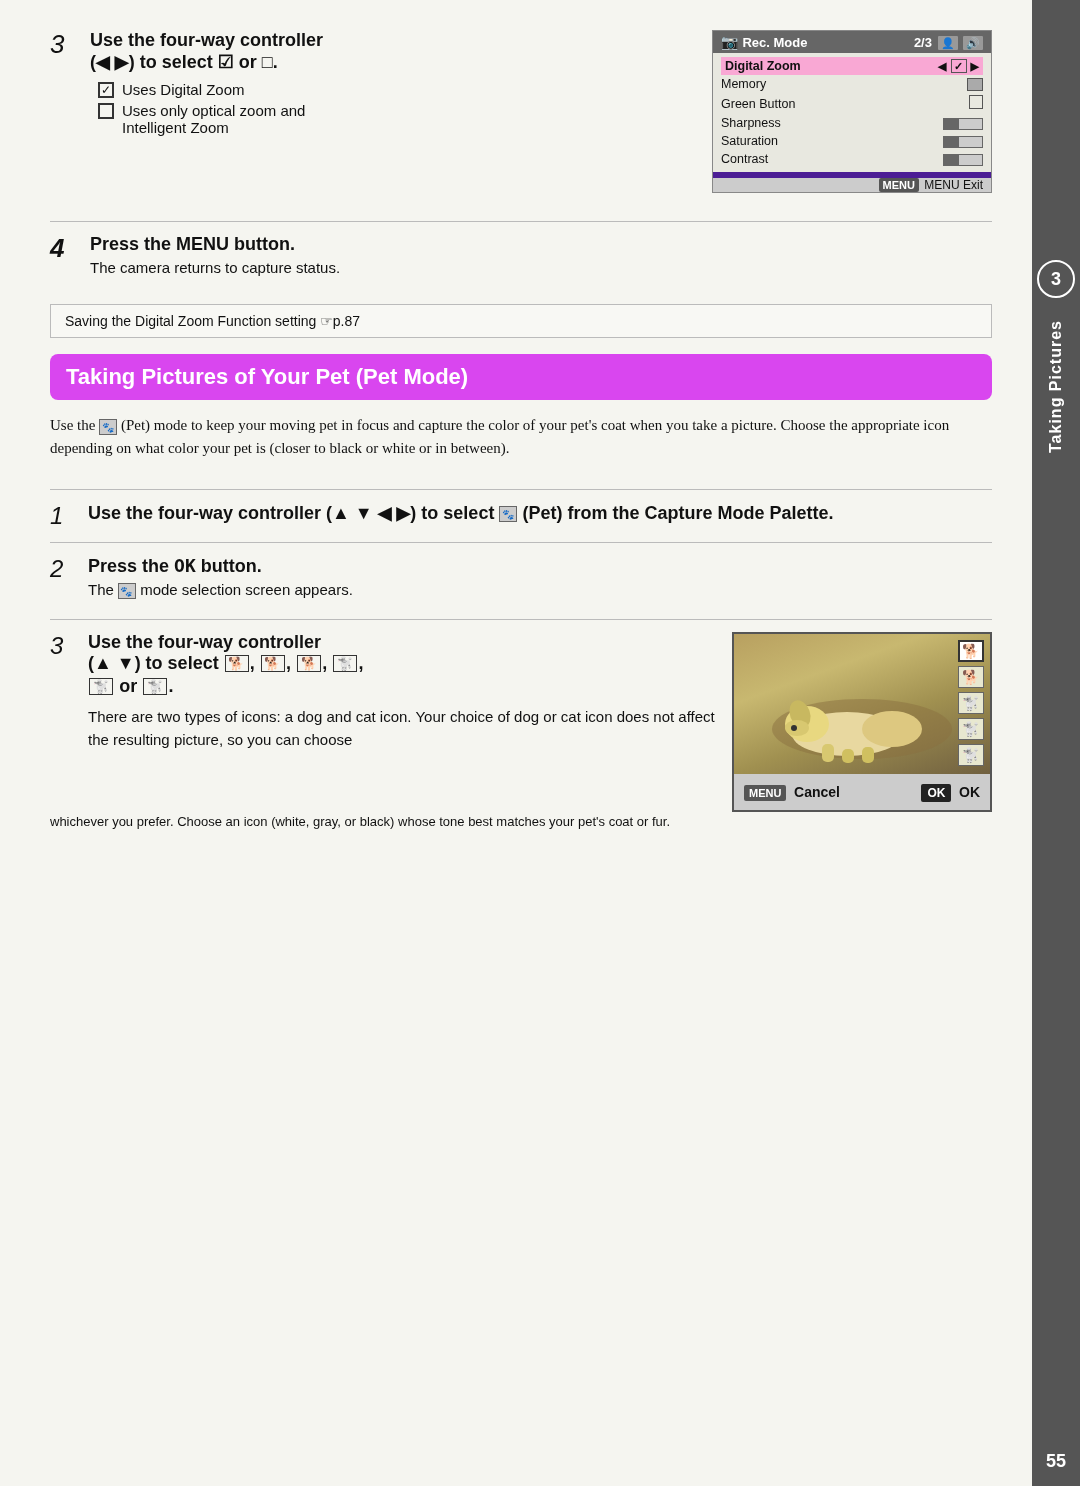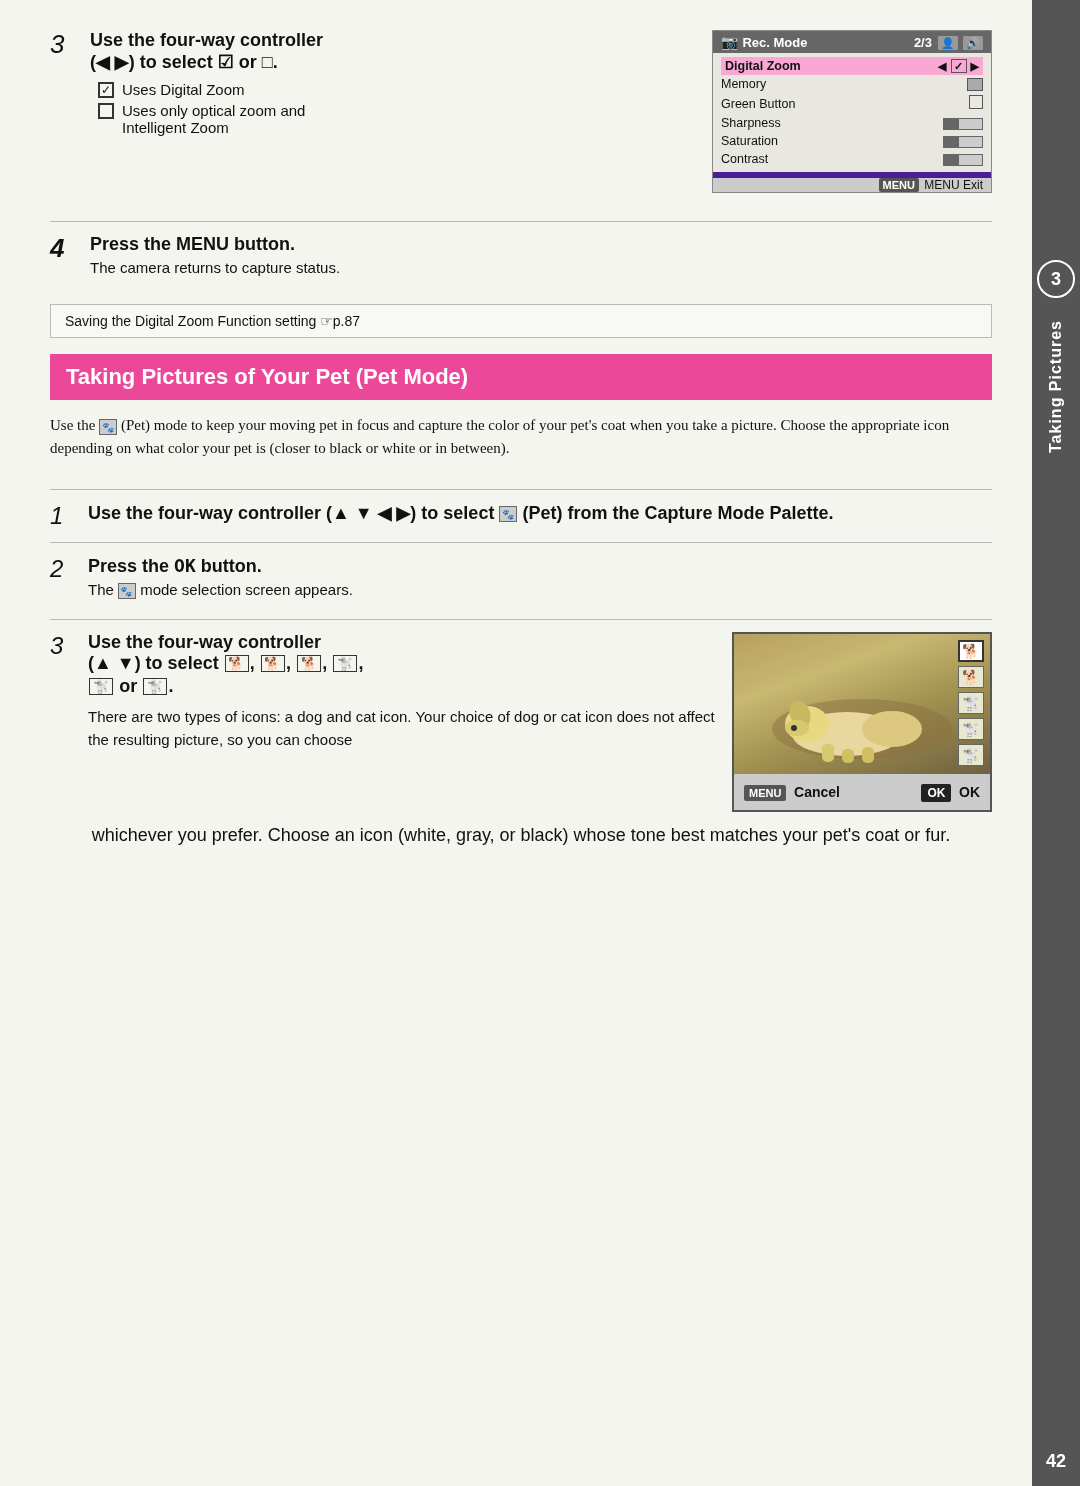--- a/index.html
+++ b/index.html
@@ -245,27 +245,27 @@
     .note-box {
       border: 1px solid #bbb;
       padding: 8px 14px;
       font-size: 14px;
       margin: 12px 0 16px 0;
       background: #f8f8f4;
     }
 
     
     .section-header {
-      background: #ec4899;
+      background: #d946ef;
       color: white;
       padding: 10px 16px;
       font-size: 22px;
       font-weight: bold;
       margin-bottom: 14px;
-      border-radius: 0;
+      border-radius: 8px;
     }
 
     .intro-text {
       font-size: 15px;
       line-height: 1.55;
       margin-bottom: 16px;
       font-family: Liberation Serif, serif;
     }
 
     
@@ -377,24 +377,22 @@
       background: #555;
       color: white;
       padding: 2px 5px;
       font-size: 11px;
       border-radius: 2px;
       font-weight: bold;
     }
 
     
     .bottom-text {
-      font-size: 18px;
+      font-size: 13px;
       line-height: 1.55;
-      margin-top: 10px;
-      text-align: center;
     }
 
     
     .inline-icon {
       display: inline-block;
       width: 18px;
       height: 16px;
       background: #ccc;
       border: 1px solid #666;
       font-size: 10px;
@@ -675,16 +673,16 @@
 
     <div class="bottom-text">
       whichever you prefer. Choose an icon (white, gray, or black) whose tone best matches your pet's coat or fur.
     </div>
 
   </div>
 
   <div class="sidebar-tab">
     <div class="sidebar-number">3</div>
     <div class="sidebar-label">Taking Pictures</div>
-    <div class="page-number-box">42</div>
+    <div class="page-number-box">55</div>
   </div>
 
 </div>
 
 </body></html>

